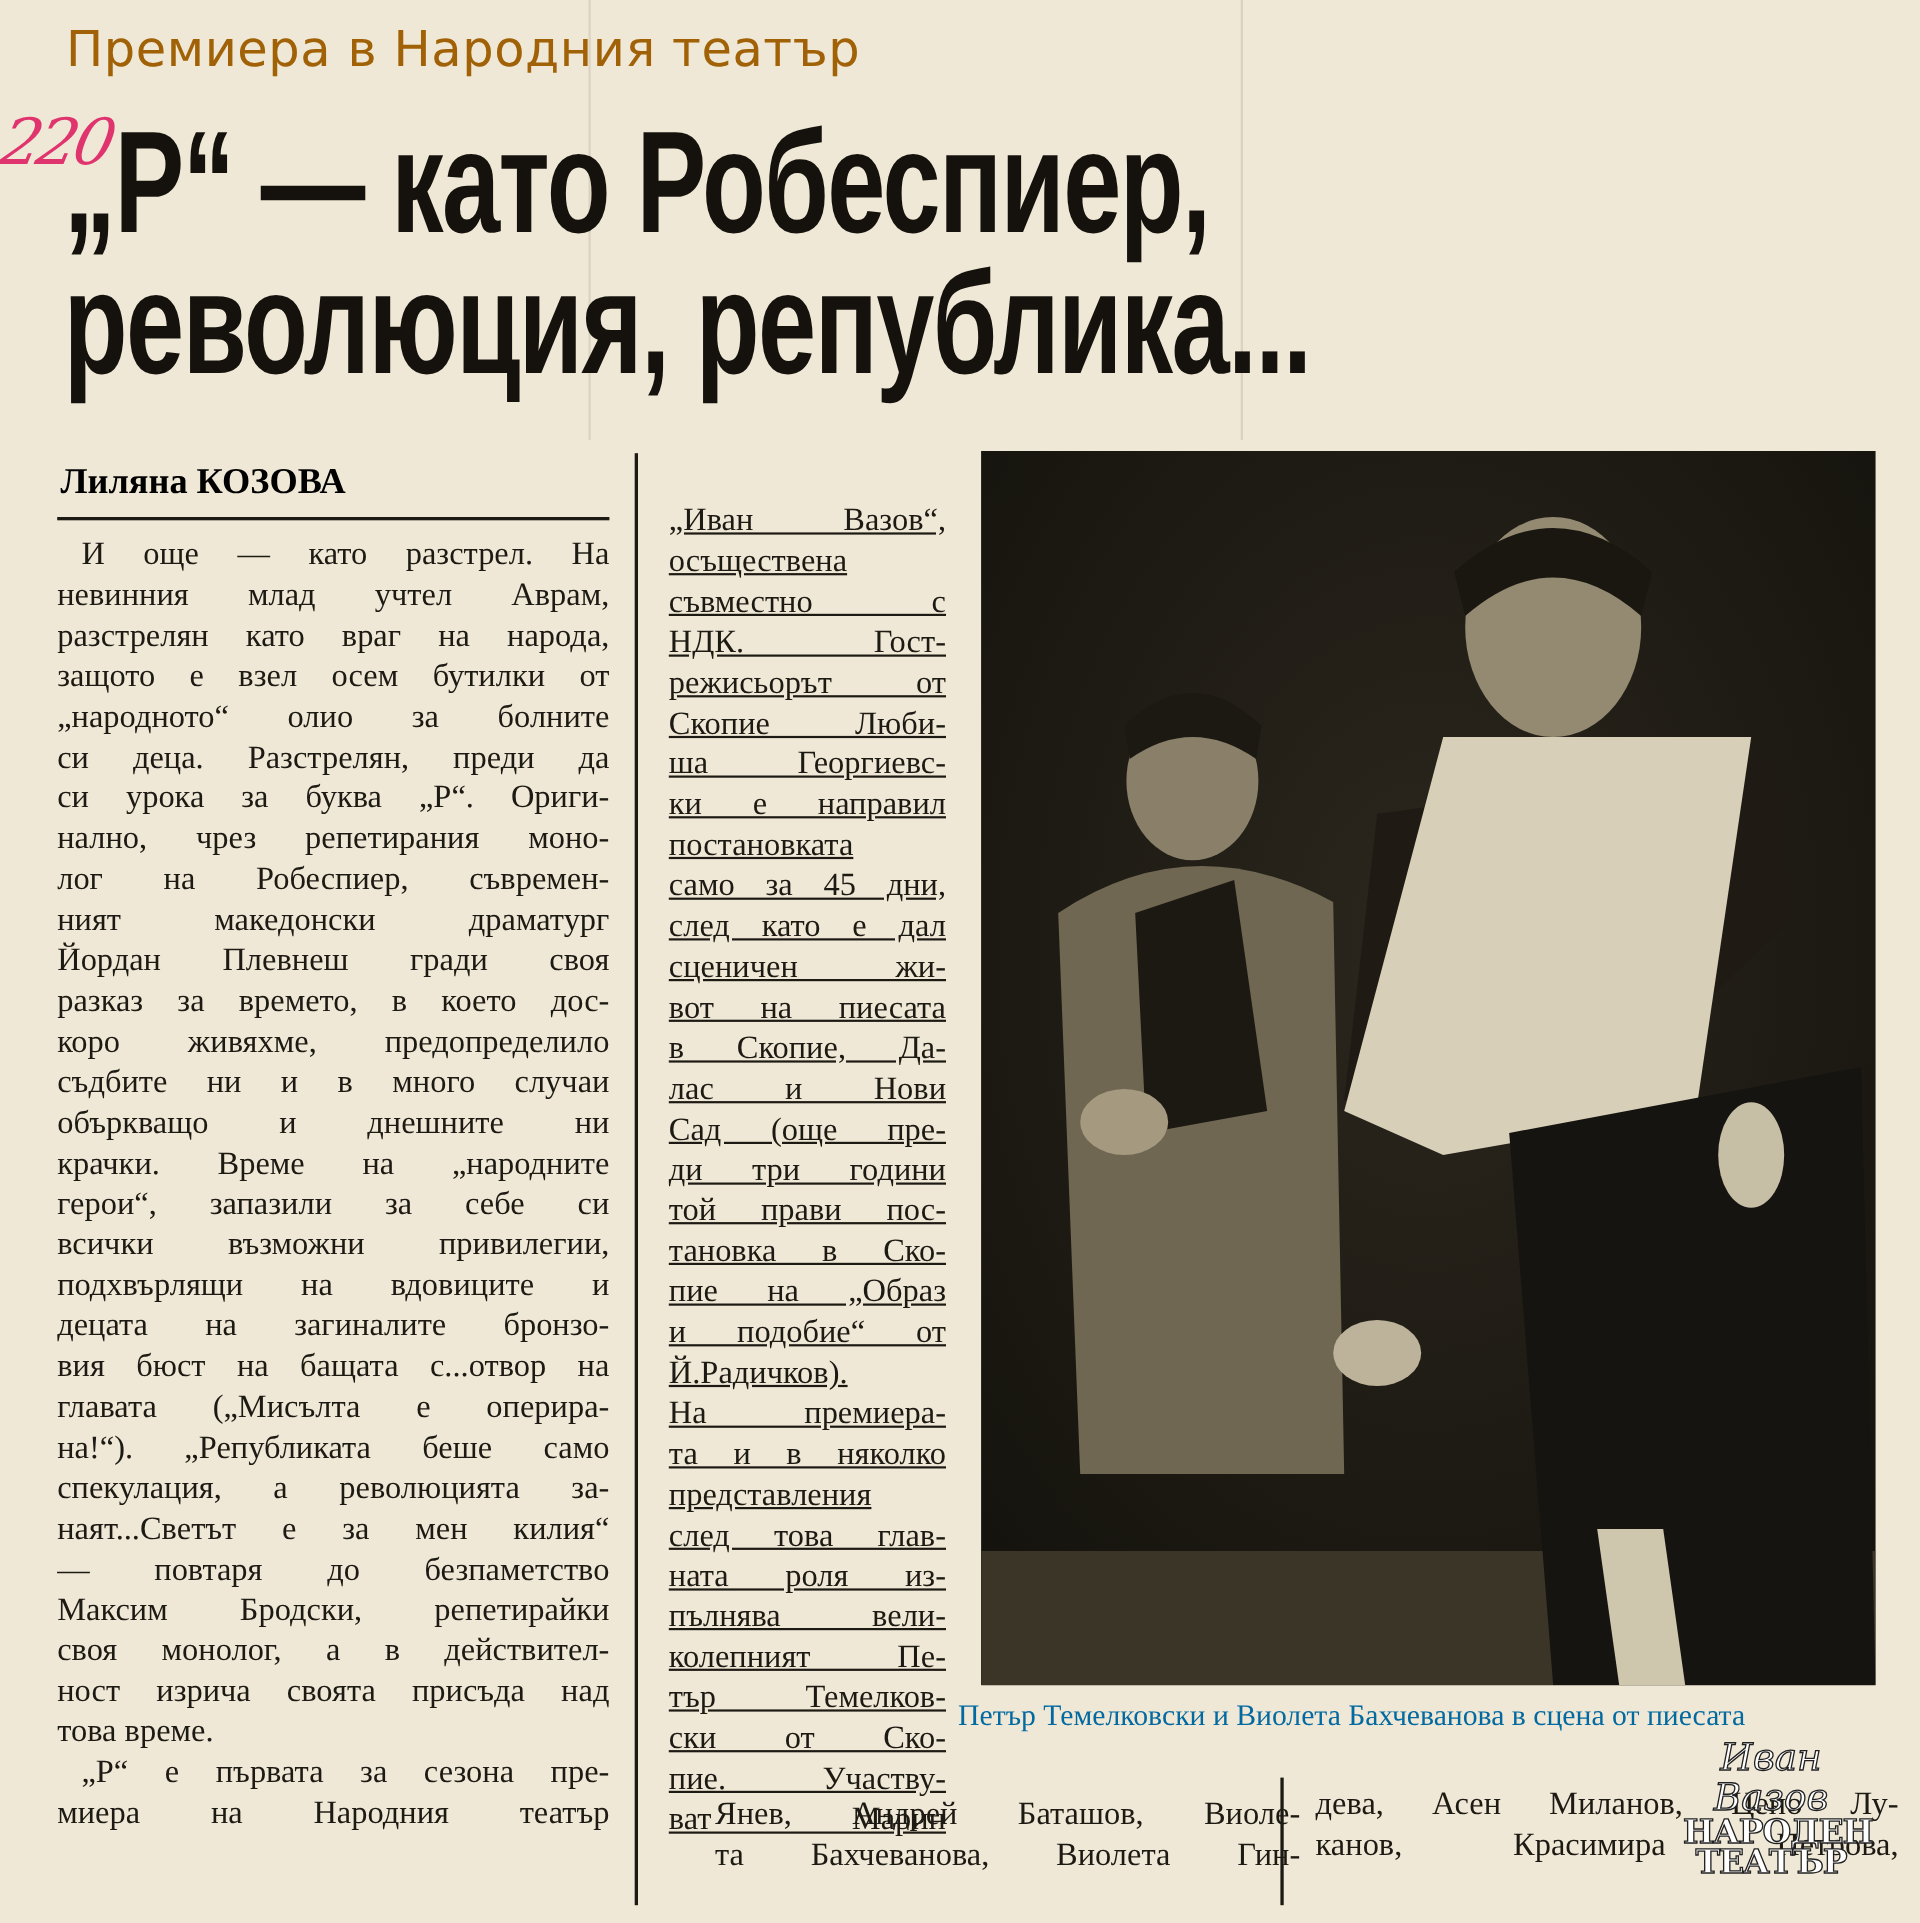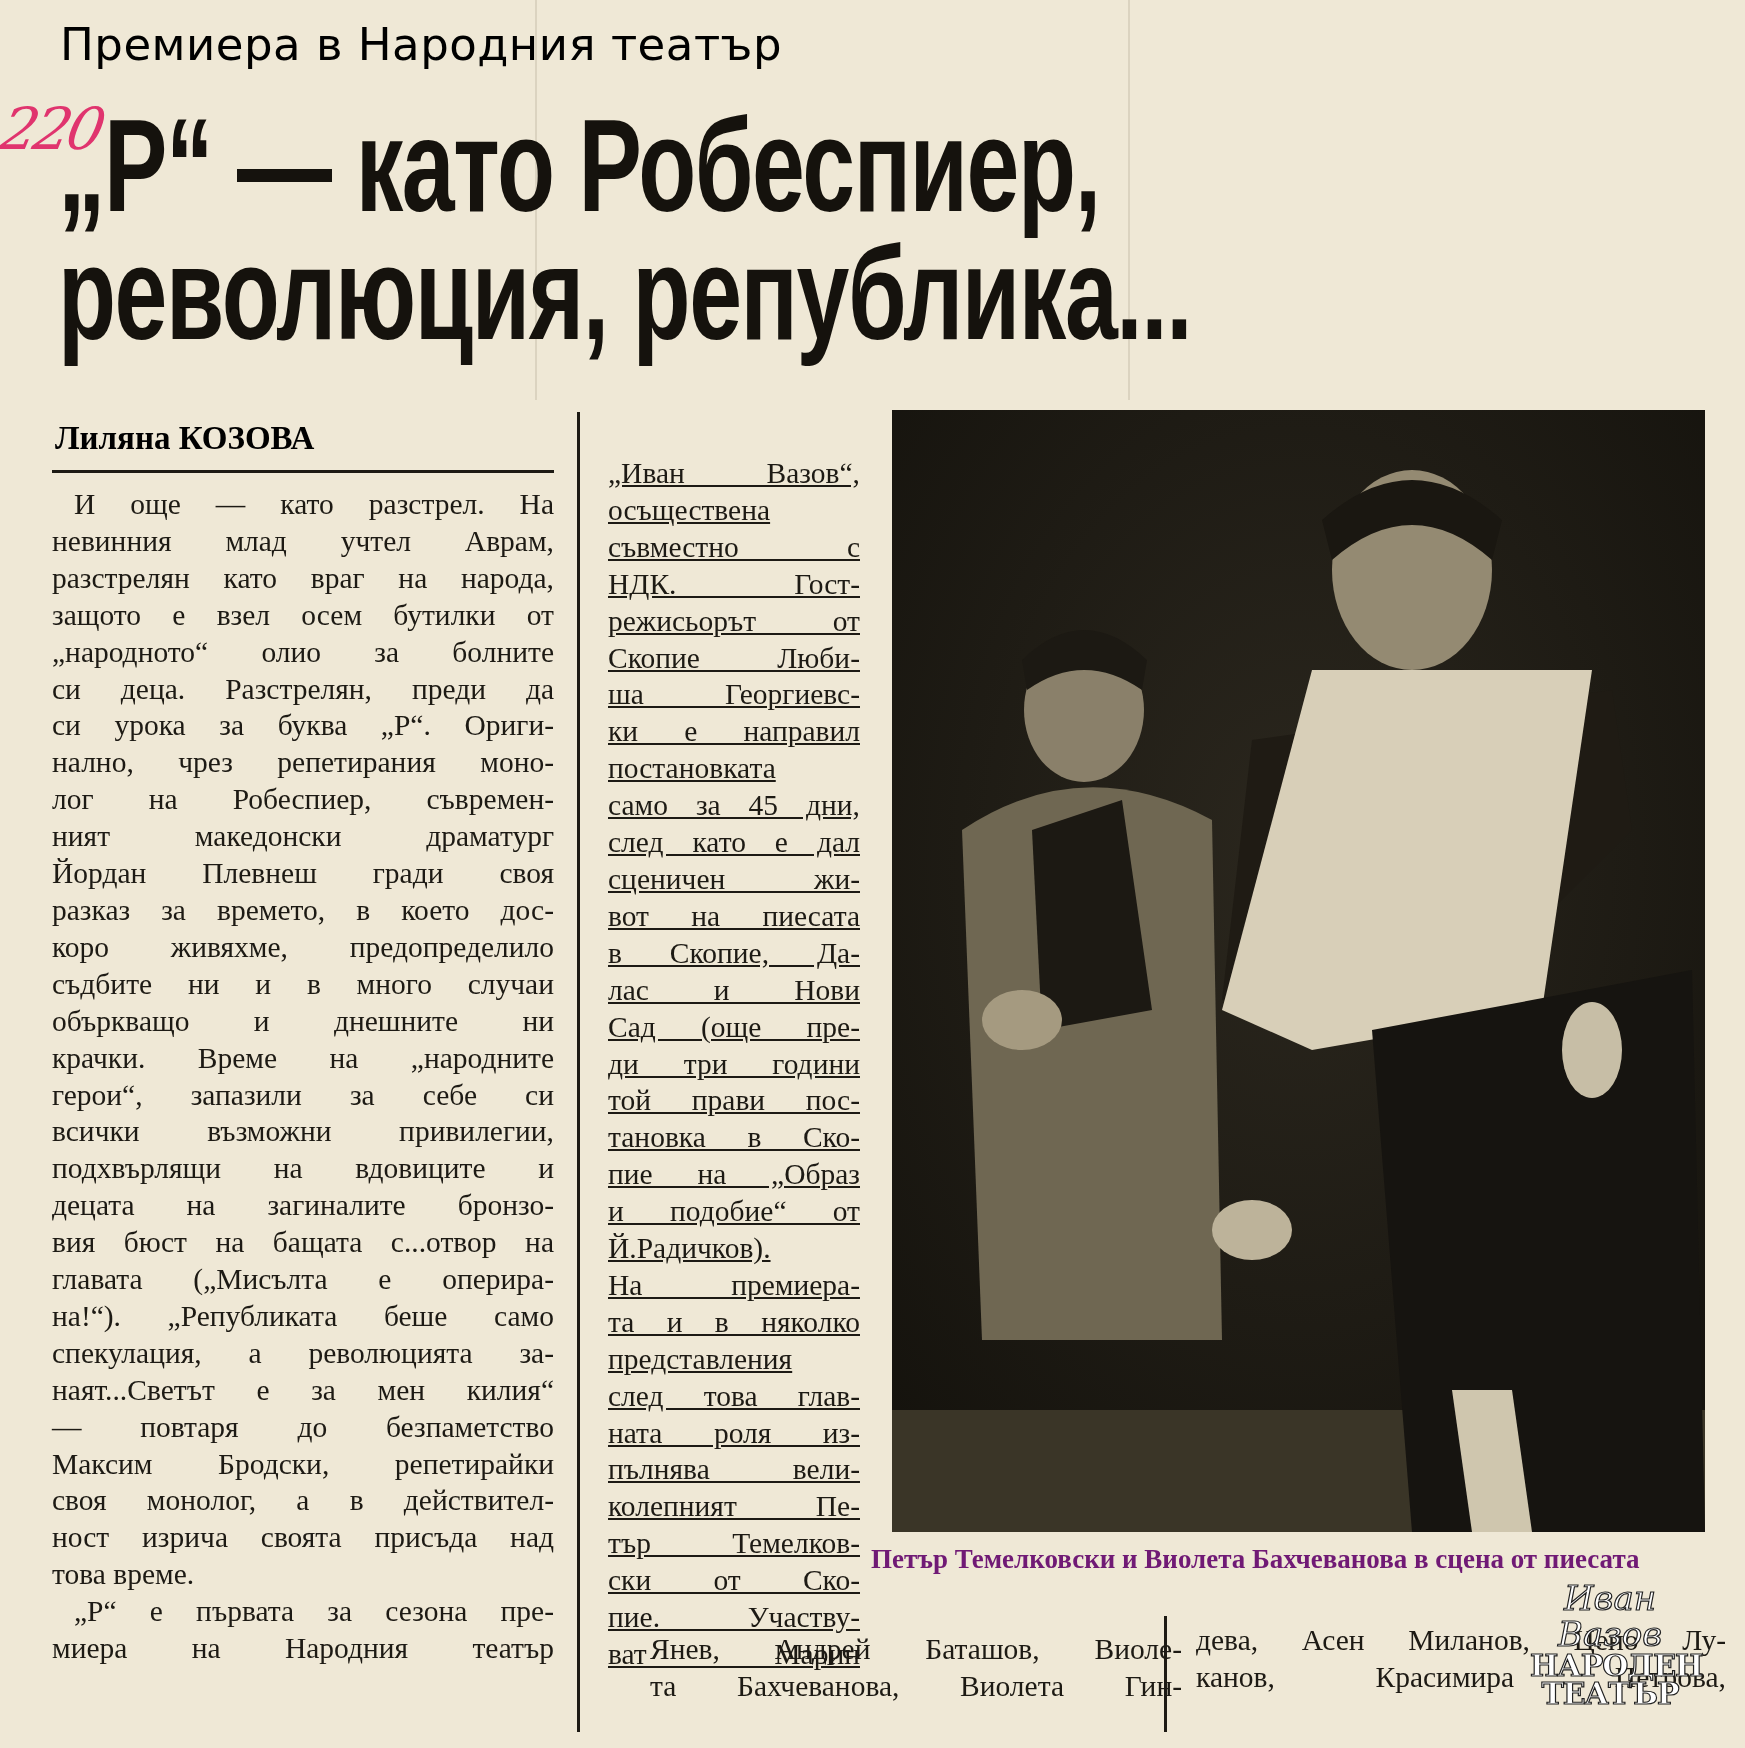--- a/index.html
+++ b/index.html
@@ -10,21 +10,21 @@
     color: #1d1a14;
   }
   .ghost {
     position: absolute; color: #c9c1ad; font-family: "Liberation Sans", sans-serif;
     font-size: 17px; line-height: 24px; opacity: .55; overflow: hidden; white-space: pre-line;
   }
   .ghost-rule { position:absolute; background:#cdc5b0; opacity:.6; }
   .kicker {
     position: absolute; left: 60px; top: 18px;
     font-family: "DejaVu Sans", sans-serif; font-size: 45px; letter-spacing: 0.5px;
-    color: #000000; white-space: nowrap; text-align: center;
+    color: #a16207; white-space: nowrap; text-align: center;
   }
   .handwritten {
     position: absolute; left: 2px; top: 95px; color: #e0346e;
     font-family: "DejaVu Serif", serif; font-style: italic; font-size: 58px;
     transform: skewX(-12deg); letter-spacing: -4px;
   }
   .headline {
     position: absolute; left: 58px; font-family: "Liberation Sans", sans-serif;
     font-weight: bold; font-size: 132px; line-height: 1; color: #15120d;
     transform: scaleX(0.72); transform-origin: left top; white-space: nowrap;
@@ -47,22 +47,22 @@
   .col-3 { left: 608px; top: 1631px; width: 532px; margin-left: 42px; }
   .col-4 { left: 1196px; top: 1622px; width: 530px; }
   .vrule { position: absolute; width: 3px; background: #1d1a14; }
   .photo {
     position: absolute; left: 892px; top: 410px; width: 813px; height: 1122px;
     background: #1a1711; overflow: hidden;
   }
   .photo svg { width: 100%; height: 100%; display: block; }
   .caption {
     position: absolute; left: 871px; top: 1542px; width: 850px;
-    font-family: "Liberation Serif", serif; font-weight: bold; font-size: 27px;
-    line-height: 34px; color: #701a75;
+    font-family: "Liberation Serif", serif; font-weight: normal; font-size: 27px;
+    line-height: 34px; color: #0369a1;
   }
   .logo {
     position: absolute; left: 1530px; top: 1580px; width: 160px; text-align: center;
   }
   .logo-script {
     font-family: "DejaVu Serif", serif; font-style: italic; font-size: 34px; color: #fff;
     -webkit-text-stroke: 1.2px #222; line-height: 36px;
   }
   .logo-word {
     font-family: "DejaVu Serif", serif; font-size: 30px; line-height: 28px; color: #fff;

